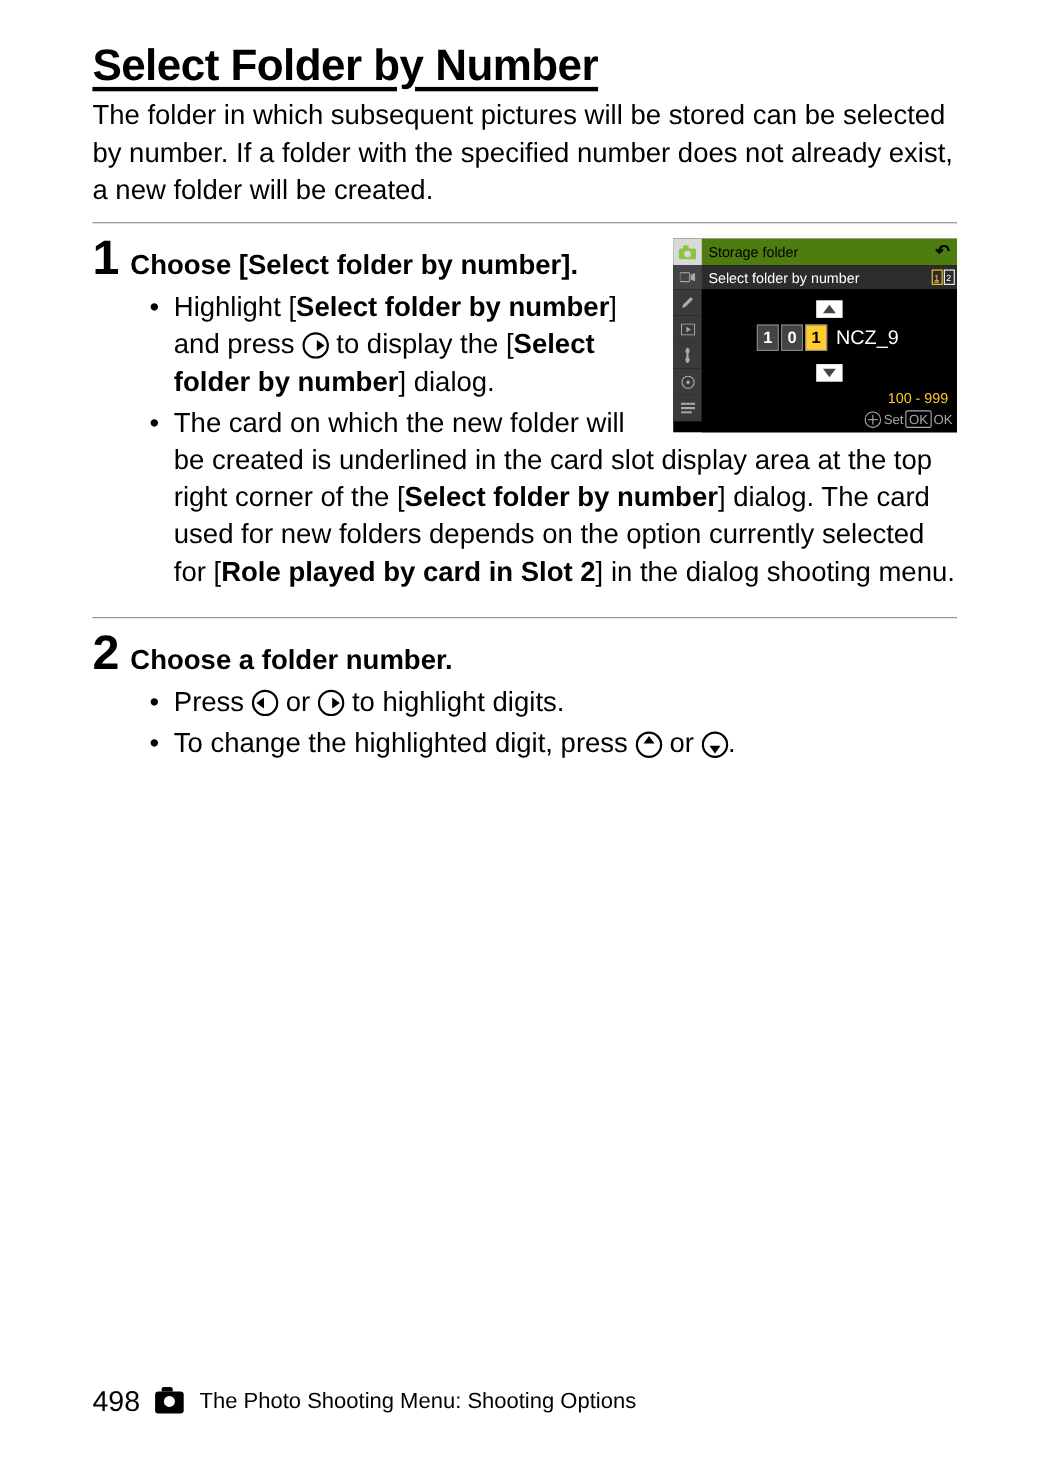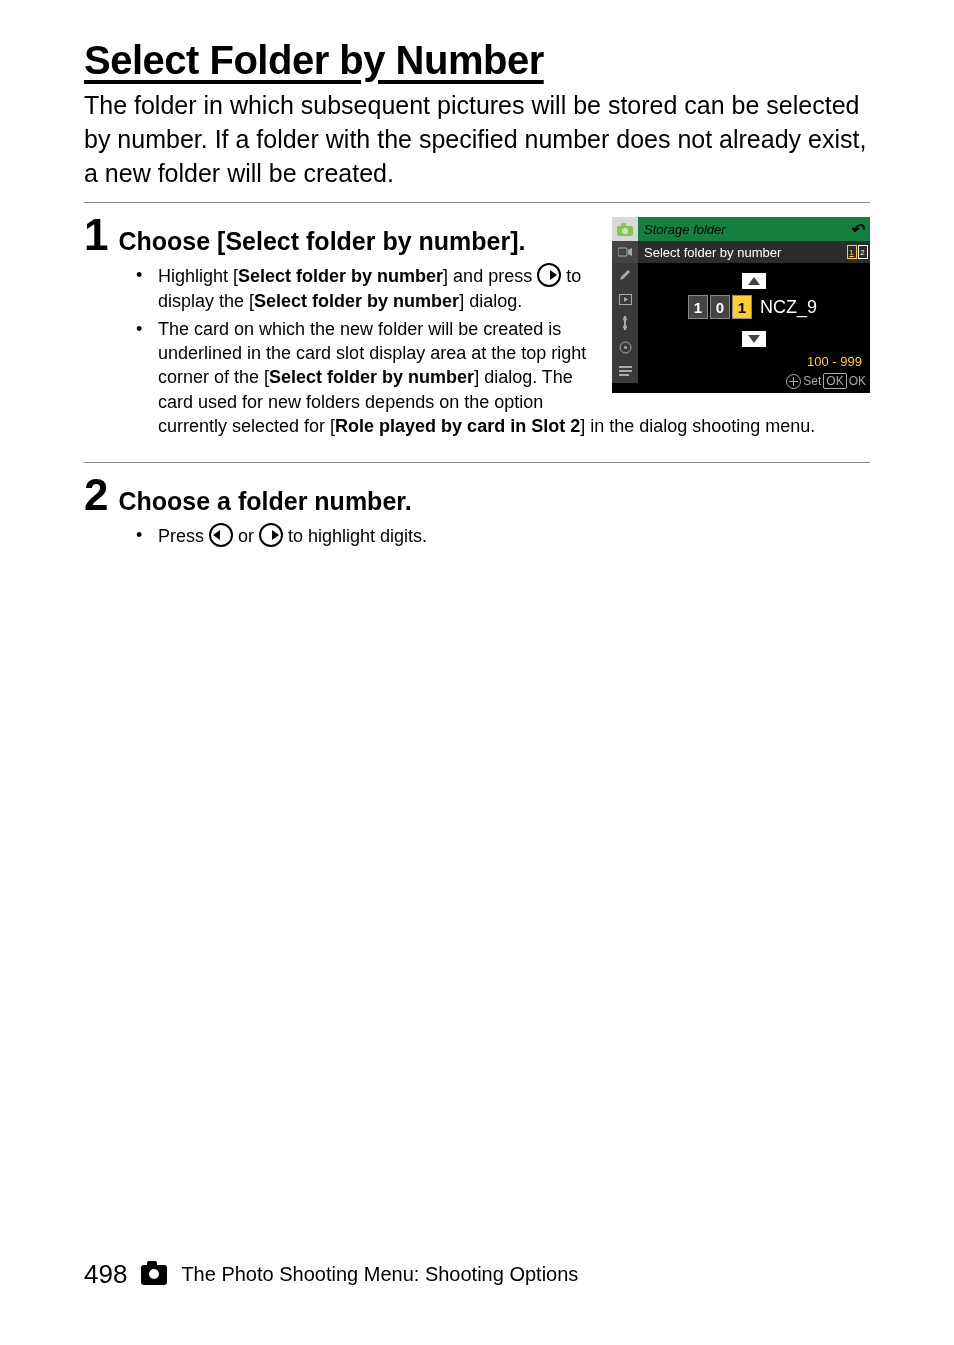--- a/index.html
+++ b/index.html
@@ -46,21 +46,21 @@
   }
   .step-body {
     margin-left: 52px;
     margin-top: 6px;
   }
   .step-body ul {
     list-style: none;
     padding: 0;
   }
   .step-body li {
-    font-size: 18px;
+    font-size: 25px;
     line-height: 1.35;
     position: relative;
     padding-left: 22px;
     margin-bottom: 4px;
   }
   .step-body li::before {
     content: "•";
     position: absolute;
     left: 0;
     top: 0;
@@ -83,23 +83,22 @@
     background: #000;
     position: relative;
     font-family: Verdana, Arial, sans-serif;
   }
   .cam-row {
     display: flex;
     align-items: center;
     height: 24px;
   }
   .cam-row.header {
-    background: #15803d;
+    background: #4d7c0f;
     color: #000;
-    font-style: italic;
   }
   .cam-row.sub {
     background: #2c2c2c;
     color: #fff;
     height: 22px;
   }
   .cam-side {
     width: 26px;
     height: 100%;
     display: flex;
@@ -407,20 +406,23 @@
 <div class="step-block">
   <div class="step-header">
     <span class="step-num">2</span>
     <span class="step-title">Choose a folder number.</span>
   </div>
   <div class="step-body">
     <ul>
       <li>
         <span>Press </span><span class="glyph-circle left"></span><span> or </span><span class="glyph-circle right"></span><span> to highlight digits.</span>
       </li>
+      <li>
+        <span>To change the highlighted digit, press </span><span class="glyph-circle up"></span><span> or </span><span class="glyph-circle down"></span><span>.</span>
+      </li>
     </ul>
   </div>
 </div>
 
 <div class="footer">
   <span class="page-num">498</span>
   <span class="cam-icon"></span>
   <span>The Photo Shooting Menu: Shooting Options</span>
 </div>
 

